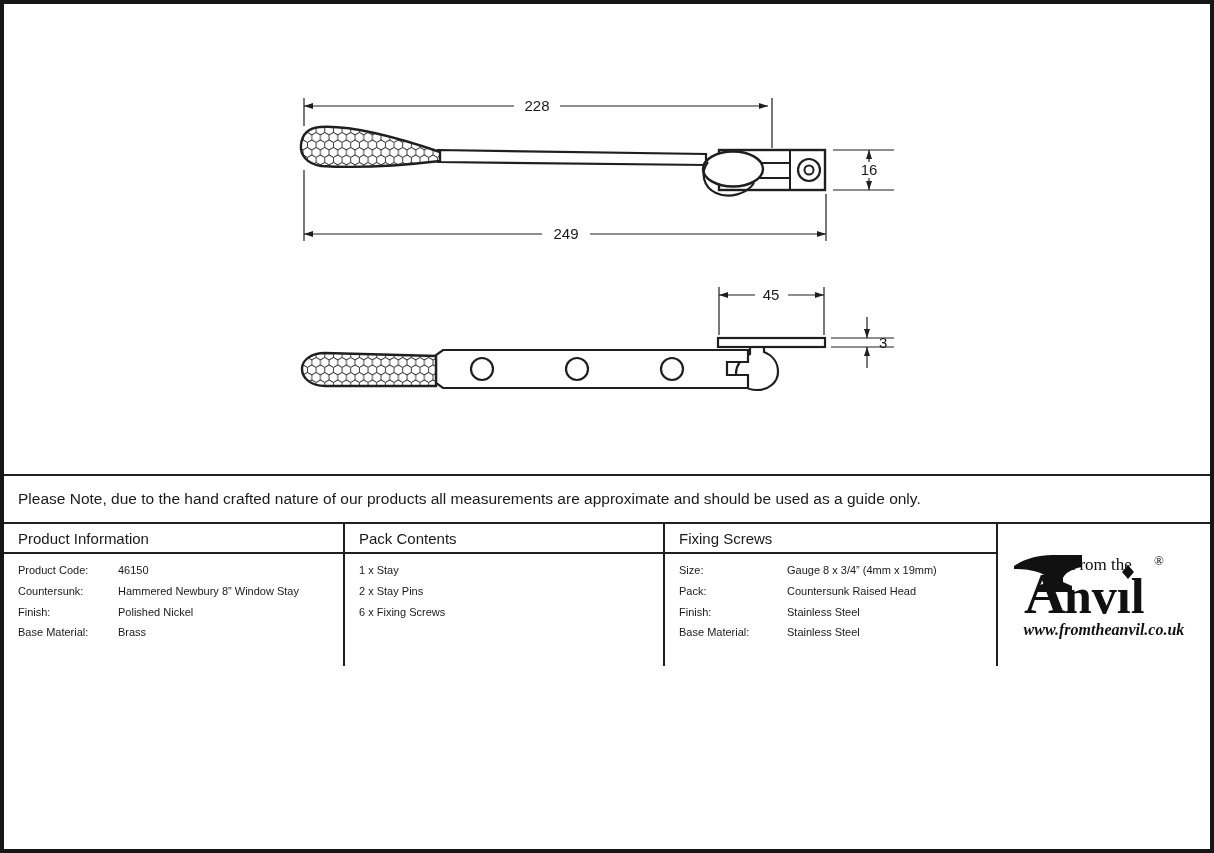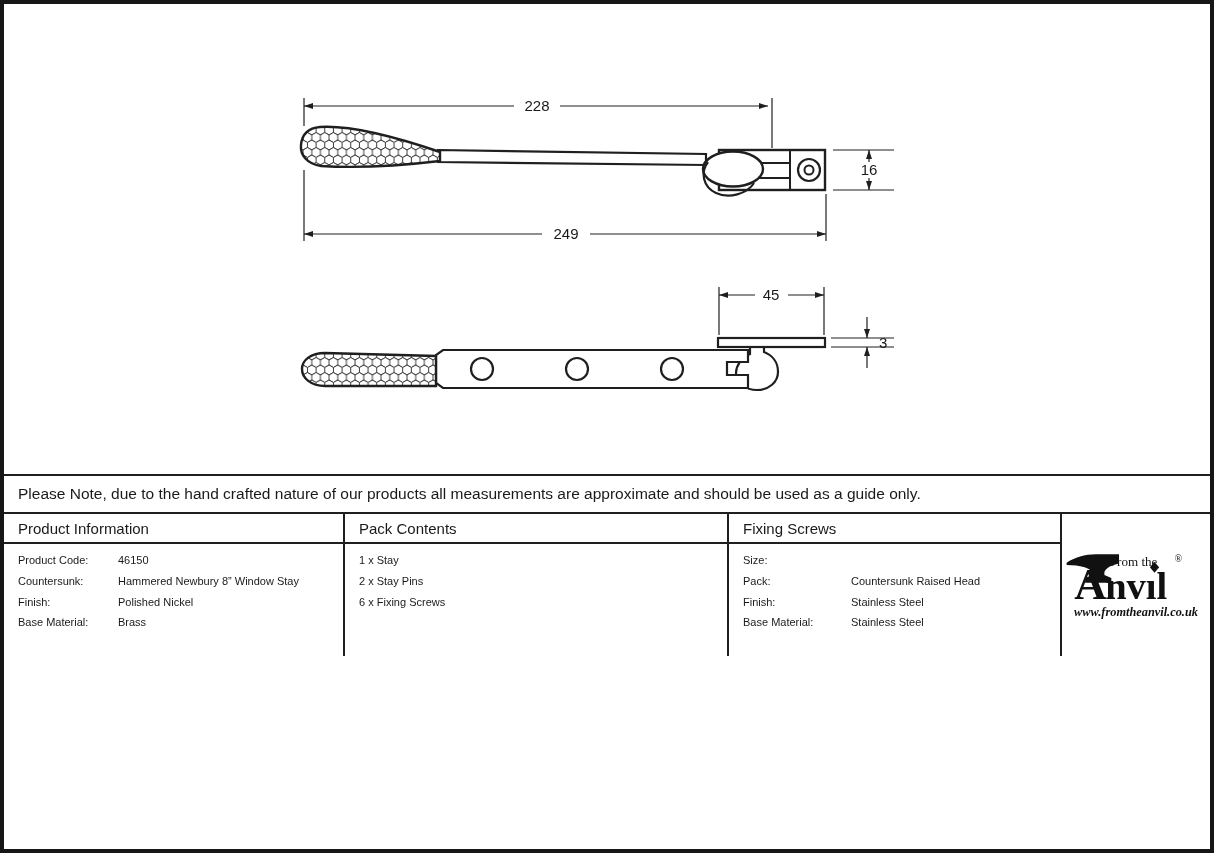--- a/index.html
+++ b/index.html
@@ -4,27 +4,27 @@
 <style>
   html,body{margin:0;padding:0;background:#e8e8e8;}
   .sheet{
     width:1214px;height:853px;background:#ffffff;border:4px solid #161616;
     box-sizing:border-box;position:relative;margin:0 auto;
     font-family:"Liberation Sans",sans-serif;color:#1a1a1a;
   }
   .drawing-area{height:470px;position:relative;overflow:hidden;}
   .drawing-area svg{display:block;}
   .note-row{
-    height:38px;border-top:2px solid #1f1f1f;display:flex;align-items:center;
+    height:48px;border-top:2px solid #1f1f1f;display:flex;align-items:center;
     padding-left:14px;font-size:15.5px;box-sizing:border-box;
   }
   .info-table{height:144px;border-top:2px solid #1f1f1f;display:flex;box-sizing:border-box;}
   .col{border-right:2px solid #1f1f1f;box-sizing:border-box;overflow:hidden;}
   .col-product{width:341px;}
-  .col-pack{width:384px;}
+  .col-pack{width:320px;}
   .col-screws{width:333px;}
   .col-logo{flex:1;border-right:none;display:flex;align-items:center;justify-content:center;}
   .col-header{
     height:30px;border-bottom:2px solid #1f1f1f;display:flex;align-items:center;
     padding-left:14px;font-size:15px;box-sizing:border-box;text-align:right;
   }
   .col-body{padding:6px 0 0 14px;font-size:11px;line-height:20.8px;}
   .kv{display:flex;}
   .kv .k{width:100px;flex:none;}
   .kv .v{width:205px;}
@@ -189,20 +189,21 @@
         <div>2 x Stay Pins</div>
         <div>6 x Fixing Screws</div>
       </div>
     </div>
 
     <div class="col col-screws">
       <div class="col-header">Fixing Screws</div>
       <div class="col-body">
         <div class="kv">
           <span class="k">Size:</span>
+          <span class="v">Gauge 8 x 3/4” (4mm x 19mm)</span>
         </div>
         <div class="kv">
           <span class="k">Pack:</span>
           <span class="v">Countersunk Raised Head</span>
         </div>
         <div class="kv">
           <span class="k">Finish:</span>
           <span class="v">Stainless Steel</span>
         </div>
         <div class="kv">

